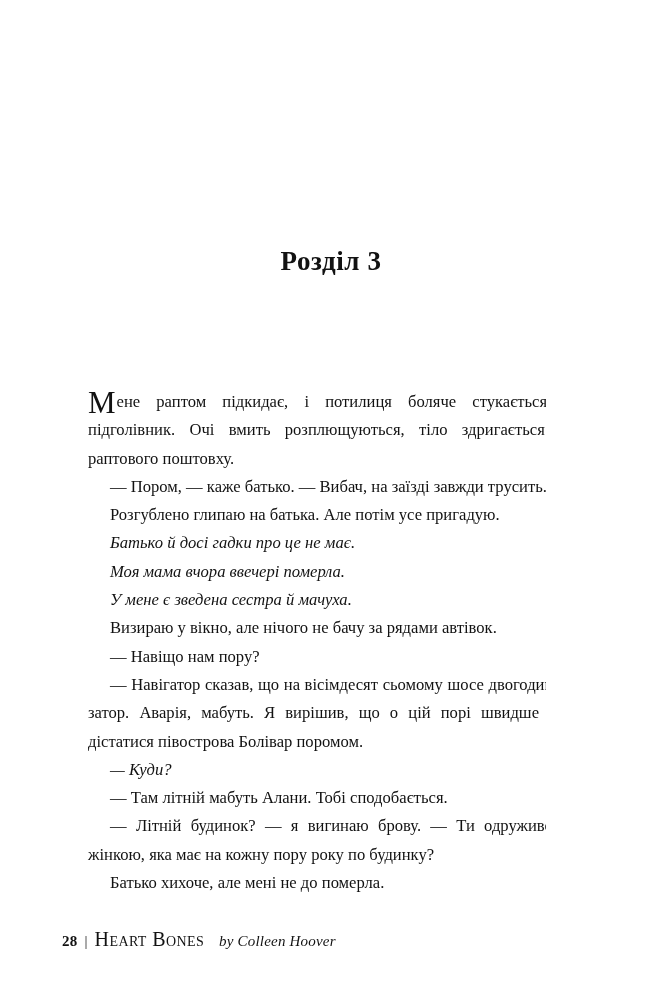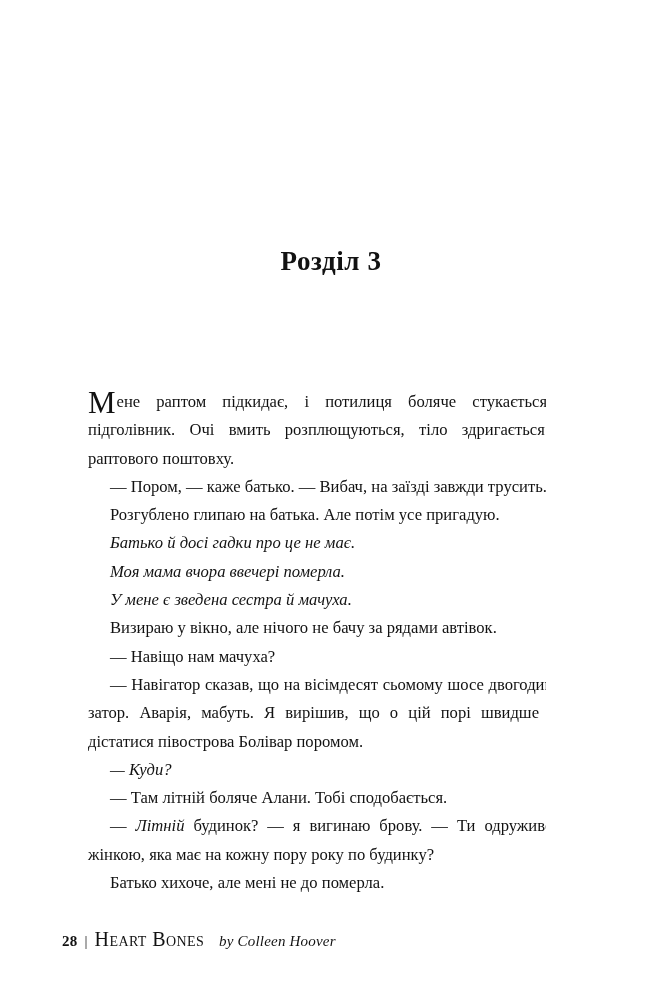--- a/index.html
+++ b/index.html
@@ -91,25 +91,25 @@
   <div class="chapter-title">Розділ 3</div>
 
   <div class="body-text">
     <p class="first"><span class="dropcap">М</span><span>ене раптом підкидає, і потилиця боляче стукається об підголівник. Очі вмить розплющуються, тіло здригається від раптового поштовху.</span></p>
     <p>— Пором, — каже батько. — Вибач, на заїзді завжди трусить.</p>
     <p>Розгублено глипаю на батька. Але потім усе пригадую.</p>
     <p class="italic">Батько й досі гадки про це не має.</p>
     <p class="italic">Моя мама вчора ввечері померла.</p>
     <p class="italic">У мене є зведена сестра й мачуха.</p>
     <p>Визираю у вікно, але нічого не бачу за рядами автівок.</p>
-    <p>— Навіщо нам мачуха?</p>
+    <p>— Навіщо нам пору?</p>
     <p>— Навігатор сказав, що на вісімдесят сьомому шосе двогодинний затор. Аварія, мабуть. Я вирішив, що о цій порі швидше буде дістатися півострова Болівар поромом.</p>
     <p class="italic">— Куди?</p>
-    <p>— Там літній боляче Алани. Тобі сподобається.</p>
-    <p>— <span style="font-style: italic;">Літній</span> будинок? — я вигинаю брову. — Ти одружився із жінкою, яка має на кожну пору року по будинку?</p>
+    <p>— Там літній мабуть Алани. Тобі сподобається.</p>
+    <p>— <span style="">Літній</span> будинок? — я вигинаю брову. — Ти одружився із жінкою, яка має на кожну пору року по будинку?</p>
     <p>Батько хихоче, але мені не до померла.</p>
   </div>
 
   <div class="footer">
     <span class="pagenum">28</span><span class="sep">|</span><span class="booktitle">Heart Bones</span><span class="byline">by Colleen Hoover</span>
   </div>
 
 </div>
 
 </body></html>

